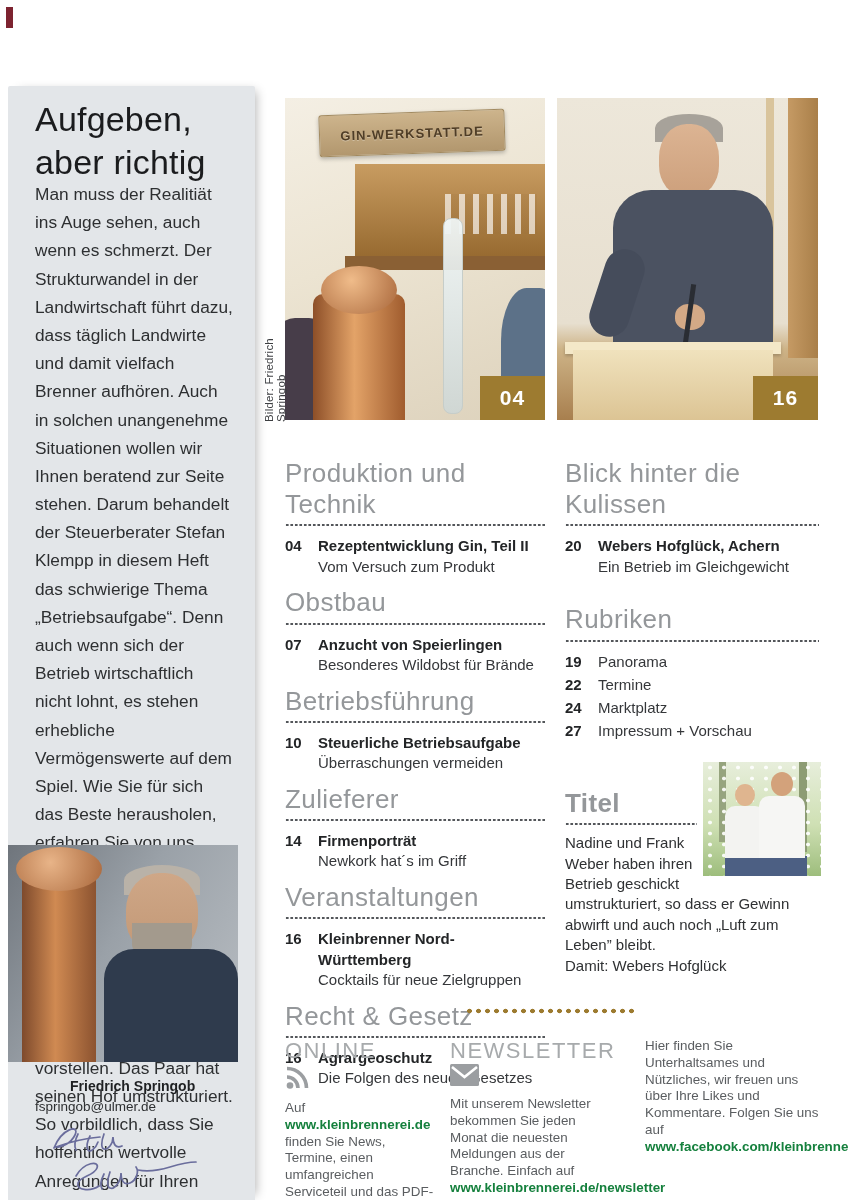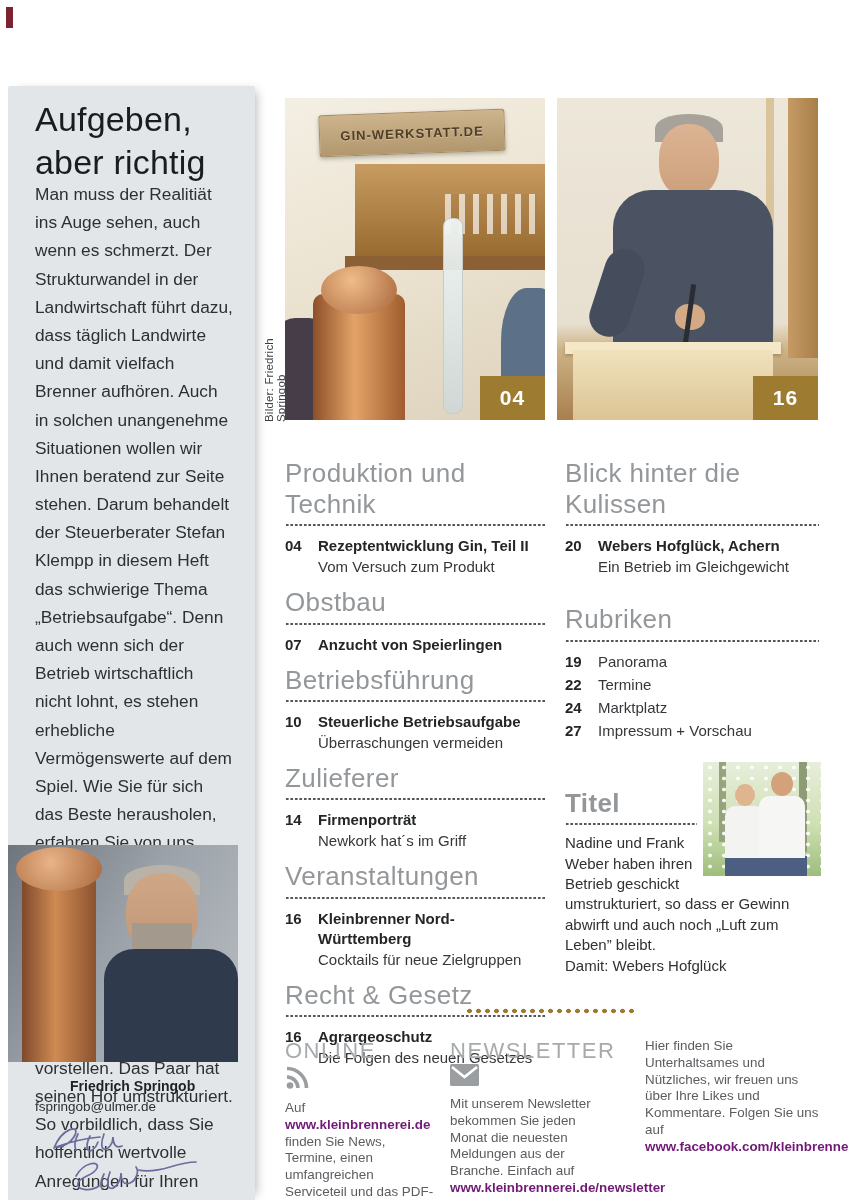--- a/index.html
+++ b/index.html
@@ -117,21 +117,21 @@
              background-size:9px 6px;background-repeat:repeat-x;}
 
   
   .fcol{position:absolute;top:1038px;}
   #fcol-online{left:285px;width:153px;}
   #fcol-newsletter{left:450px;width:164px;}
   #fcol-facebook{left:645px;width:176px;}
   .fcol-head{display:flex;justify-content:space-between;margin-bottom:6px;flex-direction:column;}
   .fcol-title{font-size:22px;font-weight:300;color:#a7aaac;letter-spacing:1.5px;}
   .fcol-body{font-size:13.4px;line-height:1.25;color:#5a5d60;}
-  .fcol-body .b{font-weight:bold;color:#701a75;}
+  .fcol-body .b{font-weight:bold;color:#15803d;}
   .ficon{flex:0 0 auto;}
 </style>
 </head>
 <body>
 
 <div id="page">
 
   <div id="red-mark"></div>
 
   <div id="sidebar">
@@ -215,20 +215,21 @@
       </div>
     </div>
 
     <div class="toc-section">
       <div class="toc-heading">Obstbau</div>
       <div class="dotrule"></div>
       <div class="entries">
         <div class="entry">
           <span class="num">07</span>
           <span class="etitle">Anzucht von Speierlingen</span>
+          <span class="esub">Besonderes Wildobst für Brände</span>
         </div>
       </div>
     </div>
 
     <div class="toc-section">
       <div class="toc-heading">Betriebsführung</div>
       <div class="dotrule"></div>
       <div class="entries">
         <div class="entry">
           <span class="num">10</span>

